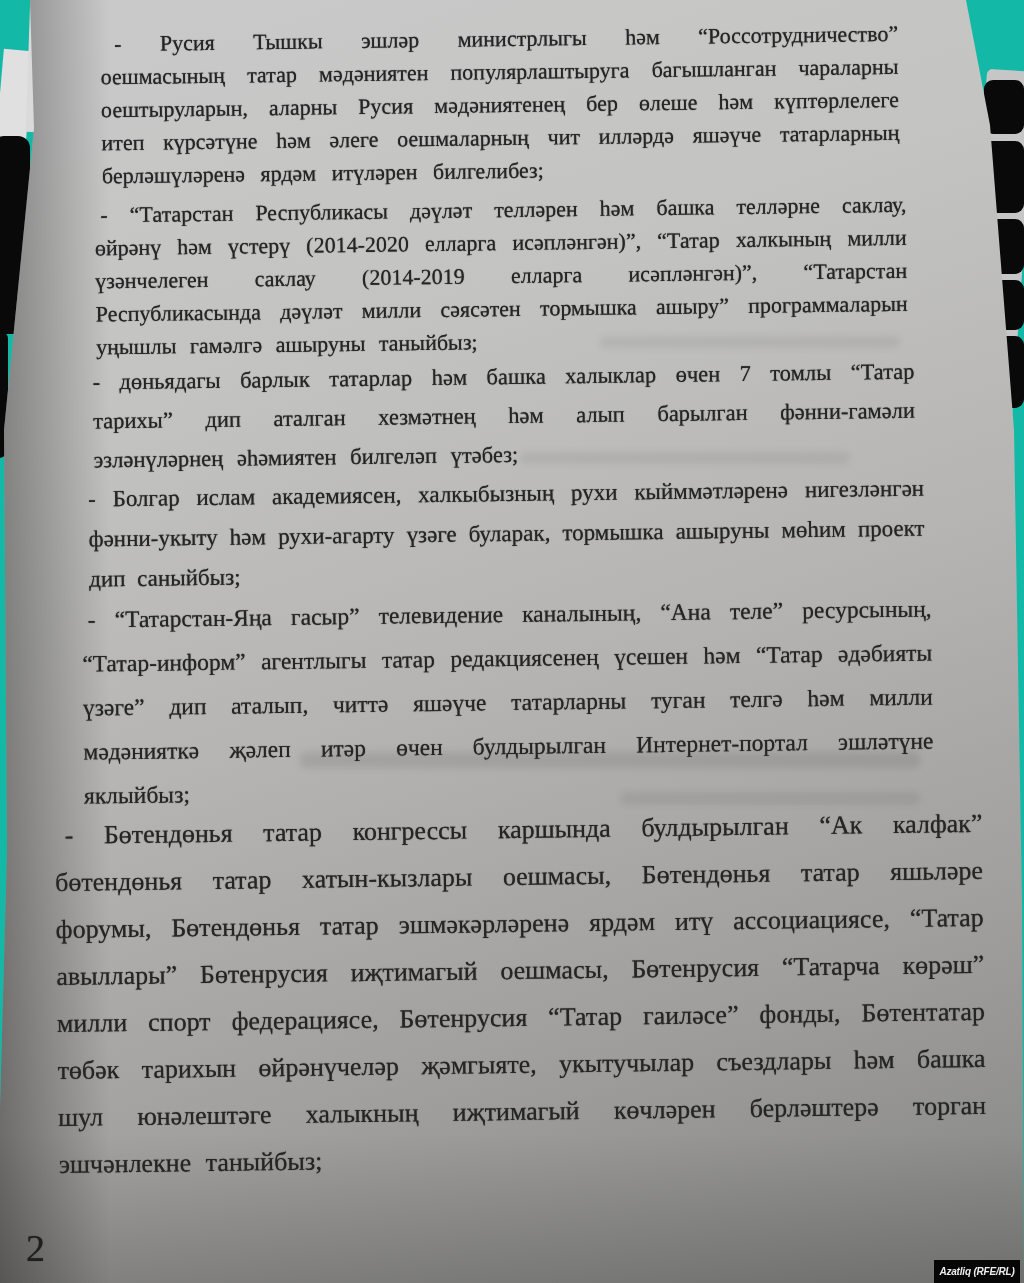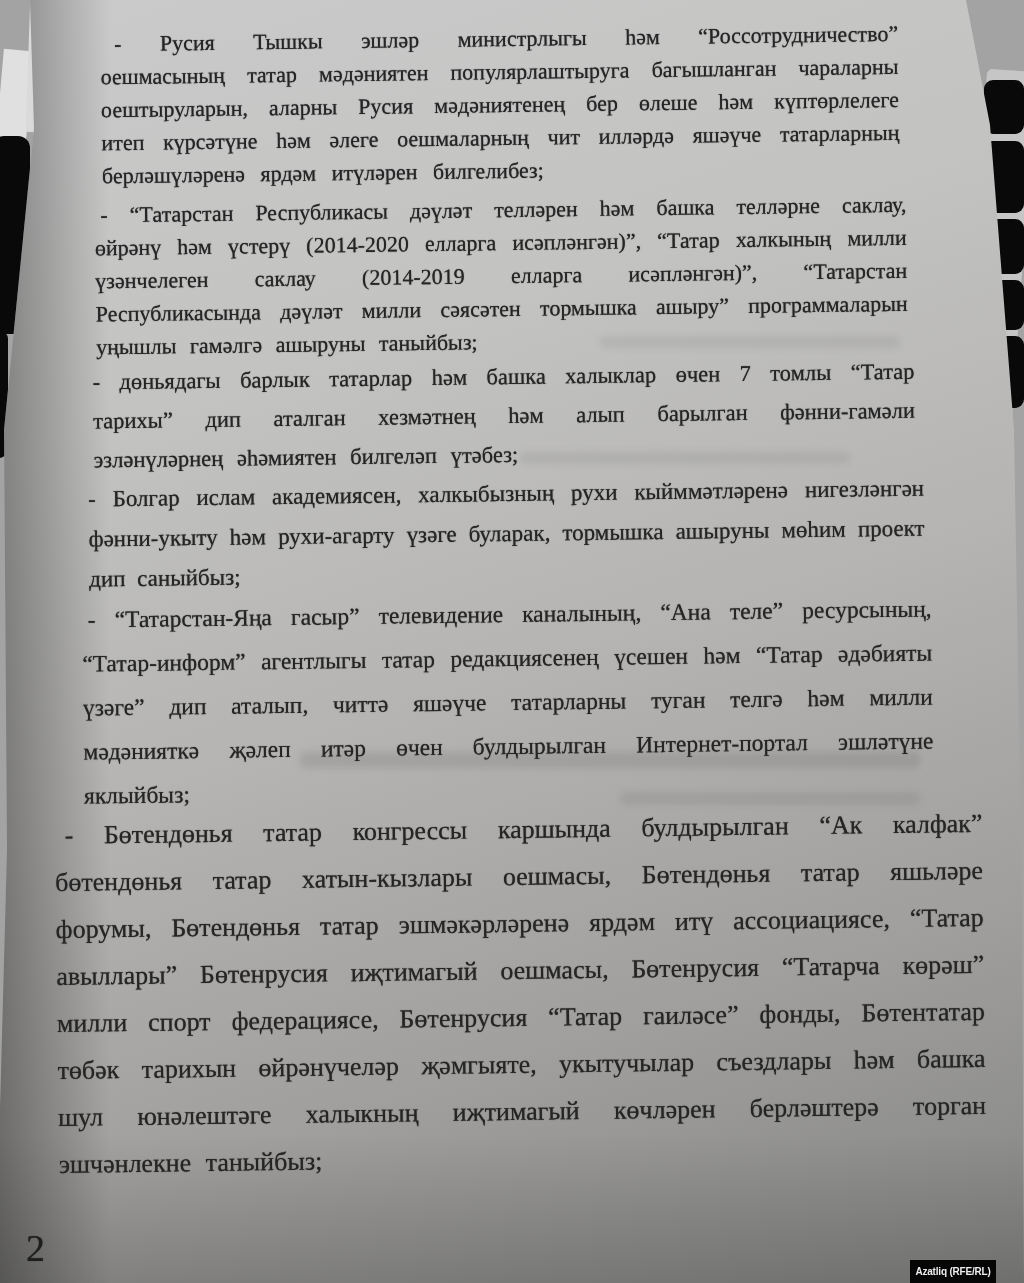--- a/index.html
+++ b/index.html
@@ -7,21 +7,21 @@
     padding: 0;
     width: 1024px;
     height: 1283px;
     overflow: hidden;
     background: #0a0a0a;
   }
   .photo {
     position: relative;
     width: 1024px;
     height: 1283px;
-    background: #a3a3a3;
+    background: #14b8a6;
   }
   
   .paper {
     position: absolute;
     inset: 0;
     background: linear-gradient(162deg,
       #cacaca 0%, #c3c3c2 28%, #b5b4b2 52%, #a09f9d 76%, #8b8b89 94%, #848482 100%);
     clip-path: polygon(30px 0, 966px 0, 990px 125px, 1014px 430px, 1022px 900px,
                        1024px 1283px, 0 1283px, 0 1108px, 7px 850px, 4px 430px, 34px 128px);
   }
@@ -87,23 +87,23 @@
   .p5 { top: 592px; left: 82px;  right: 92px;  font-size: 23.5px; line-height: 44px; word-spacing: 9px;  text-indent: 6px; }
   .p6 { top: 806px; left: 52px;  right: 44px;  font-size: 26px;   line-height: 47px; word-spacing: 8px;  text-indent: 10px; }
 
   .page-number {
     position: absolute; left: 26px; top: 1226px;
     font-family: "Liberation Serif", "DejaVu Serif", serif;
     font-size: 38px; color: #1e1e1e;
     text-shadow: 0 0 1px rgba(30,30,30,.8);
   }
   .watermark {
-    position: absolute; left: 910px; top: 1260px; width: 86px; height: 23px;
+    position: absolute; left: 934px; top: 1260px; width: 86px; height: 23px;
     background: #060606;
-    display: flex; align-items: center; justify-content: center;
+    display: flex; align-items: center; justify-content: center; font-style: italic;
   }
   .watermark span {
     font-family: "Liberation Sans", "DejaVu Sans", sans-serif;
     font-weight: bold; font-size: 10px; letter-spacing: -0.2px;
     color: #ededed; white-space: nowrap;
   }
 </style>
 </head>
 <body>
 

